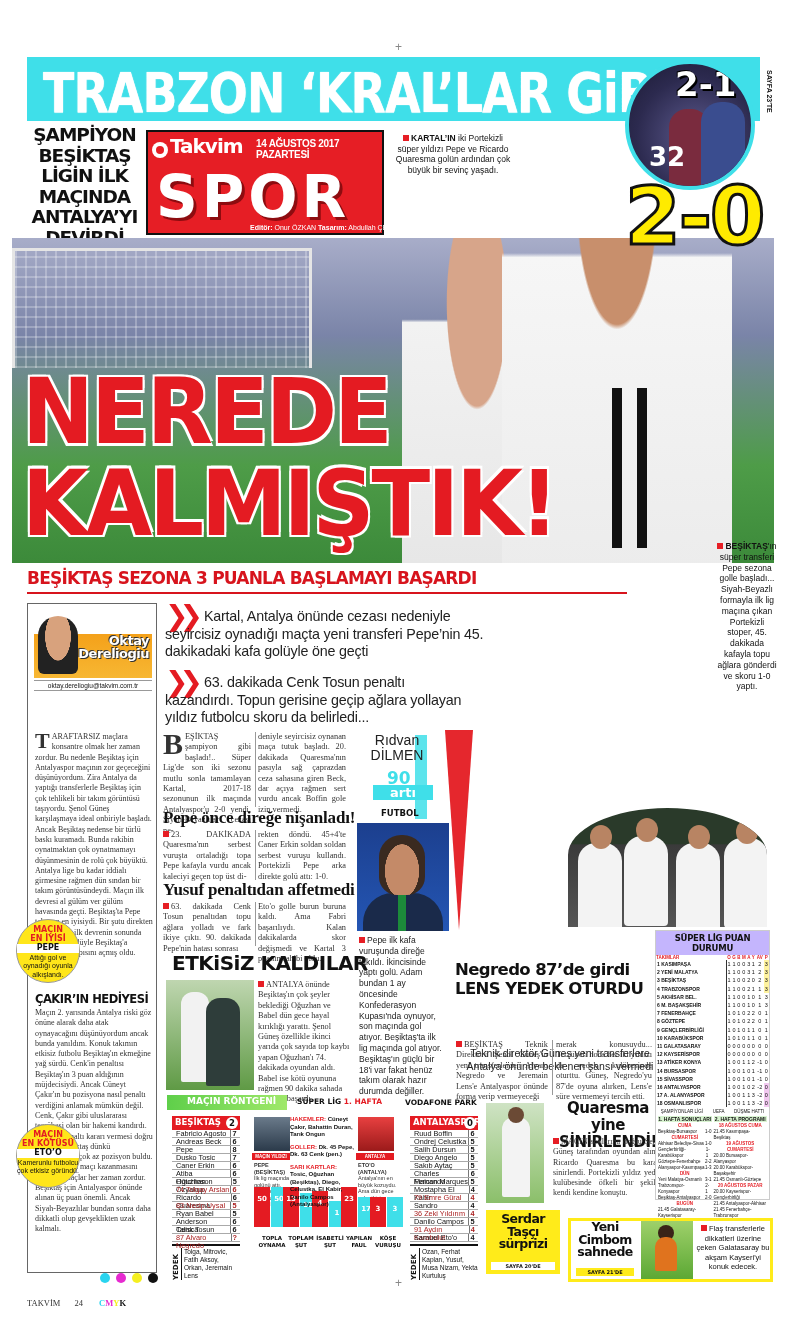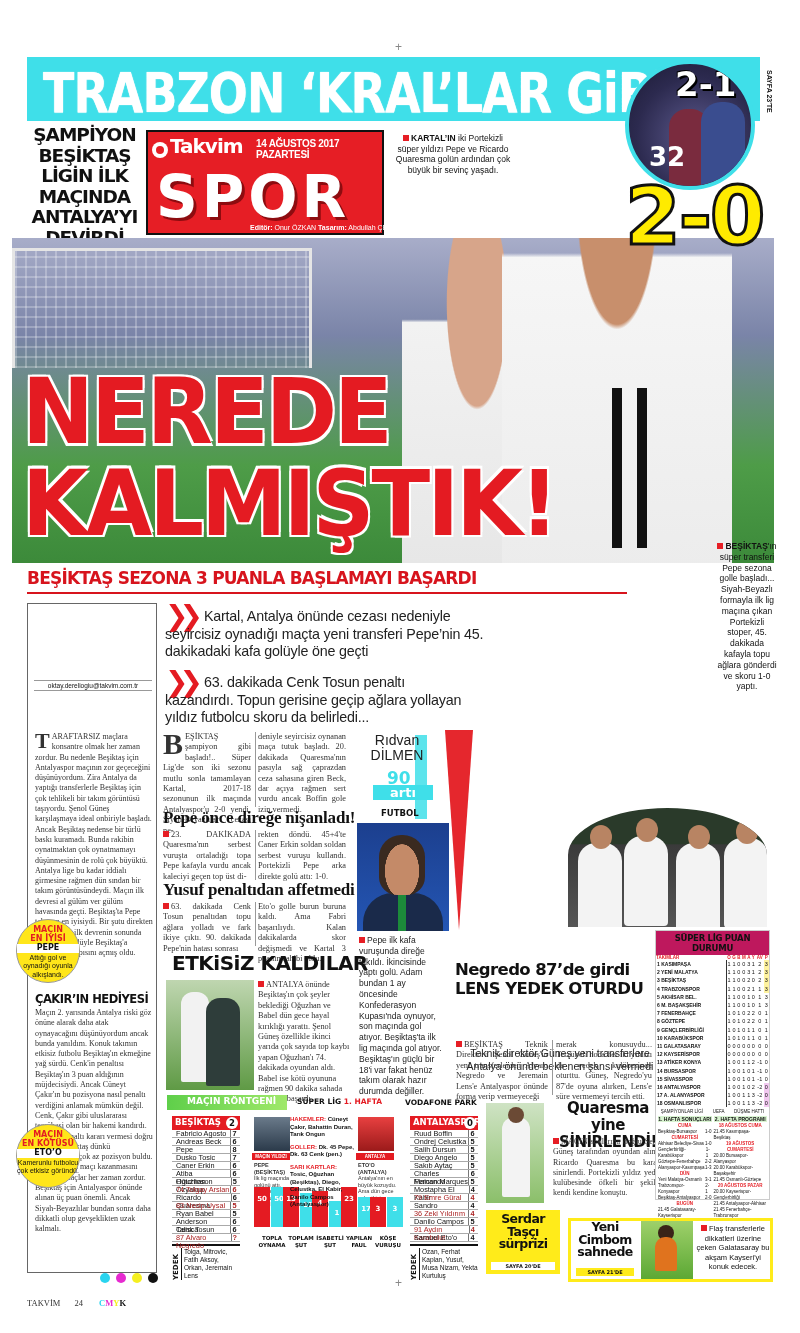--- a/index.html
+++ b/index.html
@@ -138,21 +138,21 @@
 
   
   #quaresma-photo { left: 486px; top: 1103px; width: 58px; height: 100px; background: linear-gradient(180deg, #cfe3c4, #8bbf6a); overflow: hidden; }
   #quaresma-photo .p { position:absolute; left: 16px; top: 14px; width: 28px; height: 80px; background: #f3f3f3; border-radius: 12px 12px 2px 2px; }
   #quaresma-photo .p::before { content:""; position:absolute; left: 6px; top: -10px; width: 16px; height: 16px; border-radius: 50%; background: #6b4a35; }
   #quaresma-h { left: 553px; top: 1100px; width: 110px; text-align: center; font-family: "DejaVu Sans", sans-serif; font-weight: bold; font-size: 15px; line-height: 17px; letter-spacing: -0.5px; }
   #quaresma-txt { left: 553px; top: 1137px; width: 110px; font-family: "Liberation Serif", serif; font-size: 8px; line-height: 10.3px; color: #333; text-align: justify; }
 
   
   #standings { left: 655px; top: 930px; width: 115px; height: 270px; background: #fff; border: 1px solid #ccc; }
-  #standings .ttl { font-family: "DejaVu Sans", sans-serif; font-weight: bold; font-size: 8.5px; text-align: center; background: #be185d; padding: 2px 0; letter-spacing: -0.3px; }
+  #standings .ttl { font-family: "DejaVu Sans", sans-serif; font-weight: bold; font-size: 8.5px; text-align: center; background: #c4b5fd; padding: 2px 0; letter-spacing: -0.3px; }
   #standings table { width: 100%; border-collapse: collapse; font-size: 5.5px; }
   #standings th { color: #e41b22; font-weight: bold; font-size: 4.5px; text-align: center; }
   #standings th:first-child { text-align: left; }
   #standings td { text-align: center; height: 8.2px; line-height: 8px; }
   #standings td.tm { text-align: left; white-space: nowrap; border-right: 1px solid #333; padding-left: 1px; font-weight: bold; font-size: 5px; }
   #standings tr.ucl td:last-child { background: #fff3a0; }
   #standings tr.rel td:last-child { background: #f2c8f0; }
   #standings .legend { display:flex; justify-content: space-around; font-size: 4.5px; margin: 2px 0; }
   #standings .fx { display:flex; gap: 2px; font-size: 4.5px; line-height: 6px; padding: 0 2px; }
   #standings .fx .col { width: 50%; }
@@ -229,20 +229,27 @@
   <div>KALMIŞTIK!</div>
 </div>
 
 <div id="cap-besiktas" class="abs">
   <span class="sq"></span><b>BEŞİKTAŞ</b><span>'ın süper transferi Pepe sezona golle başladı... Siyah-Beyazlı formayla ilk lig maçına çıkan Portekizli stoper, 45. dakikada kafayla topu ağlara gönderdi ve skoru 1-0 yaptı.</span>
 </div>
 
 <div id="sub-headline" class="abs">BEŞİKTAŞ SEZONA 3 PUANLA BAŞLAMAYI BAŞARDI</div>
 
 <div id="col-box" class="abs">
+  <div id="col-photo">
+    <div class="face"></div>
+    <div class="name">
+      <div>Oktay</div>
+      <div>Dereliogiu</div>
+    </div>
+  </div>
   <div id="col-email">oktay.dereliogiu@takvim.com.tr</div>
   <div id="col-body">
     <span class="dropcap">T</span><span>ARAFTARSIZ maçlara konsantre olmak her zaman zordur. Bu nedenle Beşiktaş için Antalyaspor maçının zor geçeceğini düşünüyordum. Zira Antalya da yaptığı transferlerle Beşiktaş için çok tehlikeli bir takım görüntüsü taşıyordu. Şenol Güneş karşılaşmaya ideal onbiriyle başladı. Ancak Beşiktaş nedense bir türlü baskı kuramadı. Bunda rakibin oynatmaktan çok oynatmamayı düşünmesinin de rolü çok büyüktü. Antalya lige bu kadar iddialı girmesine rağmen dün sından bir takım görüntüsündeydi. Maçın ilk devresi al gülüm ver gülüm havasında geçti. Beşiktaş'ta Pepe takımın en iyisiydi. Bir şutu direkten dönen Pepe ilk devrenin sonunda attığı kafa golüyle Beşiktaş'a galibiyetin kapısını açmış oldu.</span>
   </div>
   <div class="badge" style="left:-12px;top:315px">
     <div class="t1">MAÇIN</div>
     <div class="t1">EN İYİSİ</div>
     <div class="t2">PEPE</div>
     <div>Attığı gol ve oynadığı oyunla alkışlandı.</div>
   </div>

